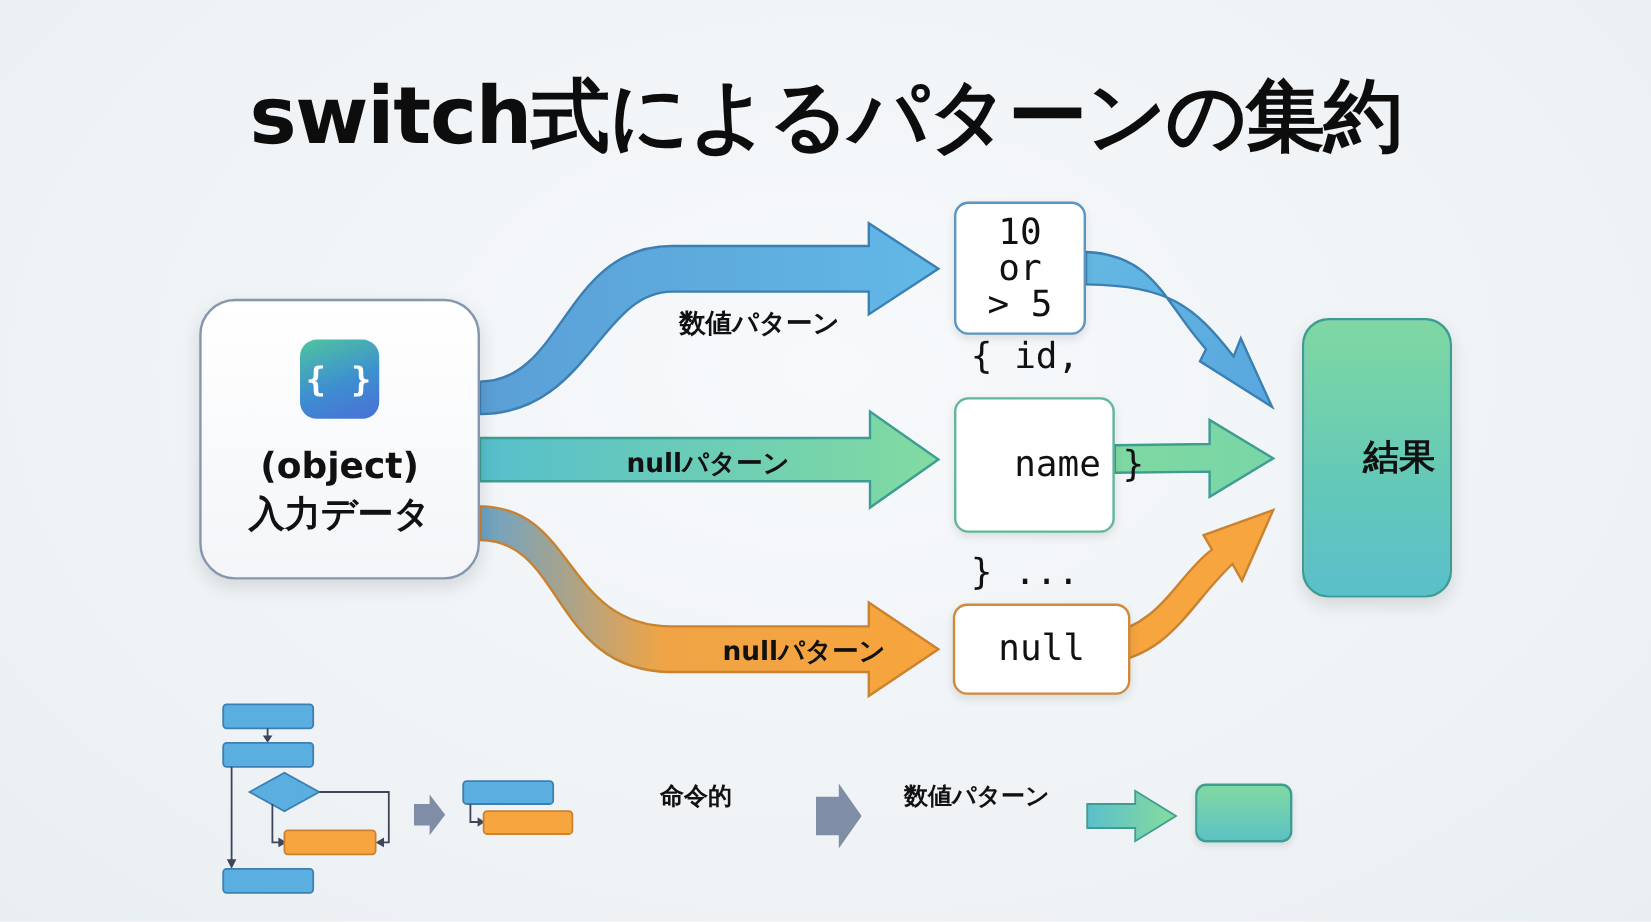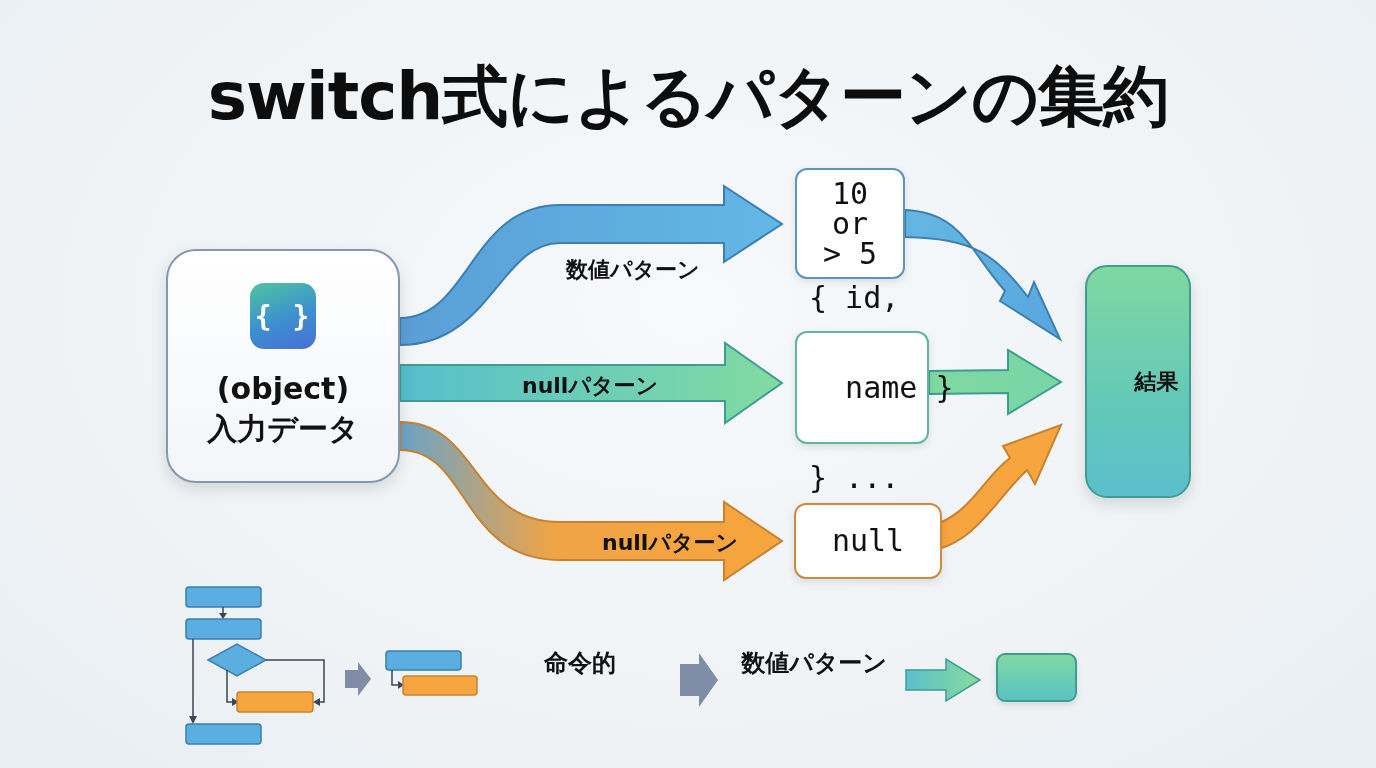--- a/index.html
+++ b/index.html
@@ -31,27 +31,27 @@
     display: flex; align-items: center; justify-content: center;
     color: #fff; font-family: "DejaVu Sans Mono", monospace; font-size: 28px; font-weight: bold;
     margin-bottom: 20px; letter-spacing: 2px;
   }
   .input-label { font-size: 30px; font-weight: bold; line-height: 40px; }
   .mono { font-family: "DejaVu Sans Mono", "Liberation Mono", monospace; font-size: 30px; line-height: 30px; color: #111; }
   .num-box { left: 795px; top: 168px; width: 110px; height: 111px; border: 2.5px solid #5b95c0; }
   .prop-box { left: 795px; top: 331px; width: 134px; height: 113px; border: 2.5px solid #63b59a; justify-content: flex-start; text-align: left; padding-left: 12px; }
   .null-box { left: 794px; top: 503px; width: 148px; height: 76px; border: 2.5px solid #d08a3b; }
   .result-box {
-    left: 1085px; top: 265px; width: 106px; height: 233px; border-radius: 22px;
+    left: 1085px; top: 265px; width: 125px; height: 233px; border-radius: 22px;
     border: 2.5px solid #3e9d92;
     background: linear-gradient(180deg, #7fd8a2 0%, #63c8b8 60%, #5bbfcc 100%);
-    font-size: 22px; font-weight: bold; box-shadow: 0 6px 14px rgba(0,0,0,0.12); padding-left: 37px;
+    font-size: 30px; font-weight: bold; box-shadow: 0 6px 14px rgba(0,0,0,0.12); padding-left: 37px;
   }
   .arrow-label { position: absolute; font-size: 22px; font-weight: bold; color: #111; white-space: nowrap; }
-  .bottom-label { position: absolute; text-align: center; font-size: 24px; font-weight: bold; line-height: 34px; white-space: nowrap; }
+  .bottom-label { position: absolute; text-align: center; font-size: 20px; font-weight: bold; line-height: 34px; white-space: nowrap; }
   .mini-result {
     position: absolute; left: 996px; top: 653px; width: 81px; height: 49px; border-radius: 9px;
     border: 2px solid #3e9d92; background: linear-gradient(180deg, #80d9a2, #5cc2c2);
     box-shadow: 0 3px 6px rgba(0,0,0,0.1); box-sizing: border-box;
   }
 </style>
 </head>
 <body>
 
 <div class="title">switch式によるパターンの集約</div>

